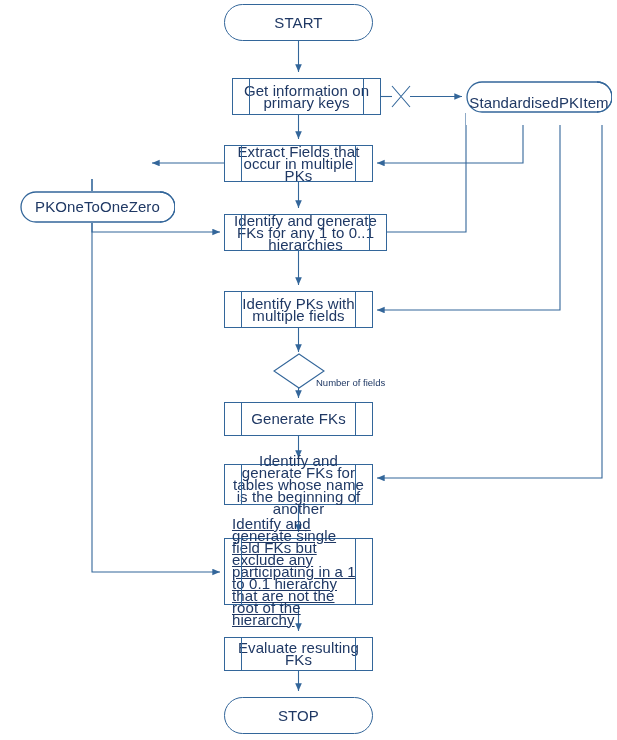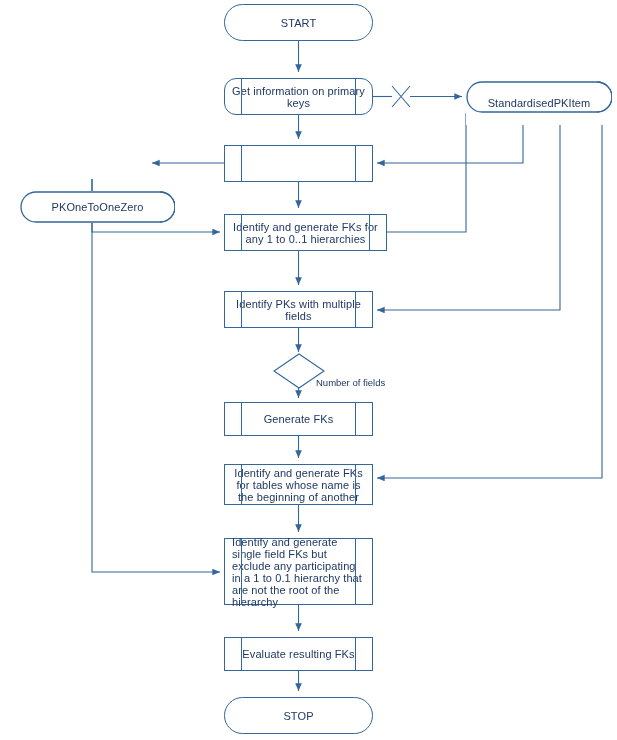--- a/index.html
+++ b/index.html
@@ -25,21 +25,21 @@
     height: 740px;
   }
   .node {
     position: absolute;
     box-sizing: border-box;
     display: flex;
     align-items: center;
     justify-content: center;
     text-align: center;
     color: #1f3864;
-    font-size: 11px;
+    font-size: 15px;
     line-height: 12px;
     letter-spacing: 0.1px;
     padding: 16px 5px;
   }
   .proc {
     border: 1.3px solid #33669a;
     background: #ffffff;
   }
   .proc .inner-left,
   .proc .inner-right {
@@ -120,37 +120,38 @@
 
       <path d="M92,179 L92,232 L220,232" marker-end="url(#arrow)"></path>
       <path d="M92,179 L92,572 L220,572" marker-end="url(#arrow)"></path>
     </g>
   </svg>
 
   <div class="node term" style="left:224px; top:4px; width:149px; height:37px;">
     <span>START</span>
   </div>
 
-  <div class="node proc" style="left:224px; top:78px; width:149px; height:37px;border-radius:12px;">
+  <div class="node proc" style="left:232px; top:78px; width:149px; height:37px;">
     <span class="inner-left"></span>
     <span class="inner-right"></span>
     <span>Get information on primary keys</span>
   </div>
 
   <div class="node data" style="left:466px; top:81px; width:146px; height:44px;">
     <svg width="146" height="32" style="position:absolute;left:0;top:0;">
       <path d="M16,1 L131,1 a15,15 0 0 1 0,30 L16,31 a15,15 0 0 1 0,-30 Z" fill="#ffffff" stroke="#33669a" stroke-width="1.3"></path>
       <path d="M131,1 a15,15 0 0 1 0,30" fill="none" stroke="#33669a" stroke-width="1.3"></path>
     </svg>
     <span class="data-label">StandardisedPKItem</span>
   </div>
 
   <div class="node proc" style="left:224px; top:145px; width:149px; height:37px;">
     <span class="inner-left"></span>
     <span class="inner-right"></span>
+    <span>Extract Fields that occur in multiple PKs</span>
   </div>
 
   <div class="node data" style="left:20px; top:147px; width:155px; height:32px;margin-top:44px;">
     <svg width="155" height="32" style="position:absolute;left:0;top:0;">
       <path d="M16,1 L140,1 a15,15 0 0 1 0,30 L16,31 a15,15 0 0 1 0,-30 Z" fill="#ffffff" stroke="#33669a" stroke-width="1.3"></path>
       <path d="M140,1 a15,15 0 0 1 0,30" fill="none" stroke="#33669a" stroke-width="1.3"></path>
     </svg>
     <span class="data-label">PKOneToOneZero</span>
   </div>
 
@@ -176,21 +177,21 @@
 
   <div class="node proc" style="left:224px; top:402px; width:149px; height:29px;">
     <span class="inner-left"></span>
     <span class="inner-right"></span>
     <span>Generate FKs</span>
   </div>
 
   <div class="node proc" style="left:224px; top:538px; width:149px; height:67px; justify-content:flex-start; text-align:left;">
     <span class="inner-left"></span>
     <span class="inner-right"></span>
-    <span style="display:block; width:100%; padding:0 2px;">Identify and generate single field FKs but exclude any participating in a 1 to 0.1 hierarchy that are not the root of the hierarchy</span>
+    <span style="display:block; width:100%; padding:0 2px;text-decoration:underline;">Identify and generate single field FKs but exclude any participating in a 1 to 0.1 hierarchy that are not the root of the hierarchy</span>
   </div>
 
   <div class="node proc" style="left:224px; top:637px; width:149px; height:29px;">
     <span class="inner-left"></span>
     <span class="inner-right"></span>
     <span>Evaluate resulting FKs</span>
   </div>
 
   <div class="node term" style="left:224px; top:697px; width:149px; height:37px;">
     <span>STOP</span>

